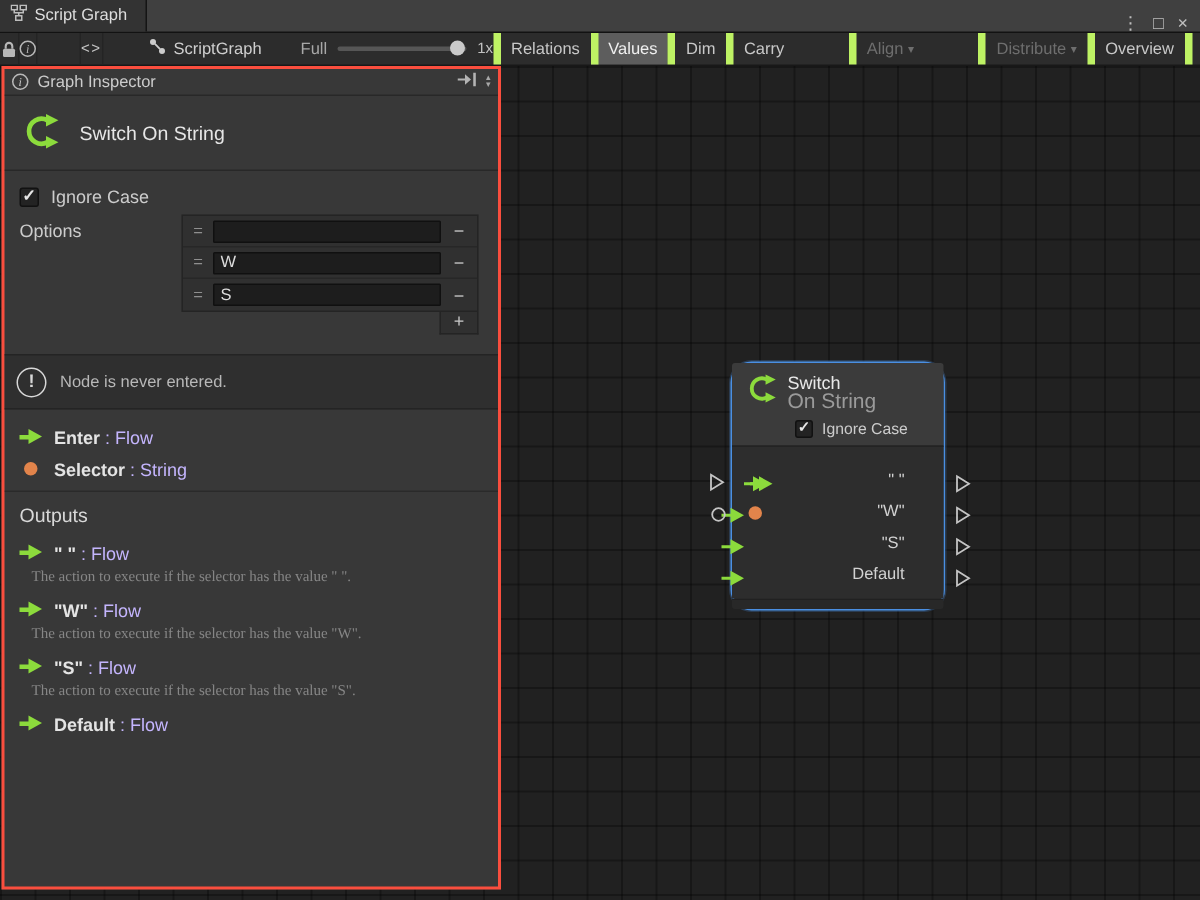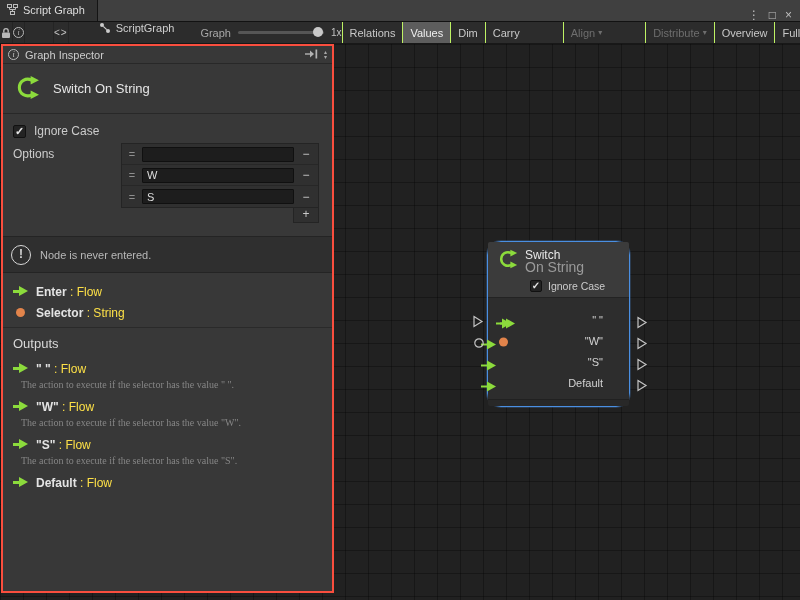--- a/index.html
+++ b/index.html
@@ -32,29 +32,29 @@
   }
   .tb-icon-btn {
     display:flex; align-items:center; justify-content:center;
     width:22px; color:#b8b8b8; border-right:1px solid #242424;
   }
   .tb-icon-btn.code { width:34px; margin-left:28px; border-left:1px solid #242424; font-size:10px; letter-spacing:1px; color:#c4c4c4; }
   .circle-i {
     width:11px; height:11px; border:1px solid #b8b8b8; border-radius:50%;
     font-size:8px; line-height:9px; text-align:center; display:inline-block; font-style:italic; font-family:"Liberation Serif", serif;
   }
-  .sg-group { display:flex; gap:5px; margin-left:30px; color:#cfcfcf; }
+  .sg-group { display:flex; align-items:center; gap:5px; margin-left:30px; color:#cfcfcf; }
   .zoom-group { display:flex; align-items:center; gap:7px; margin-left:26px; color:#a8a8a8; }
   .slider { width:86px; height:3px; background:#565656; border-radius:2px; position:relative; align-self:center; }
   .slider .knob { position:absolute; right:1px; top:-4px; width:10px; height:10px; border-radius:50%; background:#c9c9c9; }
   .zoom-value { color:#c2c2c2; font-size:10px; }
   .tb-buttons { margin-left:auto; display:flex; align-items:stretch; }
   .tb-btn {
     display:flex; align-items:center; gap:3px; padding:0 7px;
-    border-left:1px solid #bef264; color:#c8c8c8; cursor:default; white-space:nowrap;
+    border-left:5px solid #bef264; color:#c8c8c8; cursor:default; white-space:nowrap;
   }
   .tb-btn.active { background:#5d5d5d; color:#f0f0f0; }
   .tb-btn.disabled { color:#6e6e6e;margin-left:36px; }
   .chev { font-size:8px; }
 
   
   .canvas {
     position:absolute; top:44px; left:0; right:0; bottom:0;
     background-color:#212121;
     background-image:
@@ -134,21 +134,21 @@
   }
   .warn-icon {
     width:20px; height:20px; border:1.6px solid #d8d8d8; border-radius:50%;
     color:#d8d8d8; font-weight:bold; font-size:12px; line-height:17px; text-align:center; flex:none;
   }
   .warn-text { font-size:11px; color:#b8b8b8; }
   .section { padding:8px 10px 4px; }
   .section-title { font-size:13px; color:#d8d8d8; margin-bottom:7px; }
   .io-item { display:flex; align-items:center; gap:8px; height:21px; }
   .io-name { font-weight:bold; color:#e4e4e4; font-size:12px; }
-  .io-type { color:#fde047; font-size:12px;text-align:center; }
+  .io-type { color:#c4b5fd; font-size:12px;text-align:center; }
   .io-desc { margin:0 0 5px 8px; font-size:10px; color:#868686; line-height:12px;font-family:Liberation Serif, serif; }
   .divider { height:1px; background:#2a2a2a; }
 </style>
 </head>
 <body>
 
 <div class="titlebar">
   <div class="tab">
     <span>
       <svg width="11" height="11" viewBox="0 0 11 11" fill="none" stroke="#bdbdbd" stroke-width="1">
@@ -186,21 +186,21 @@
       <svg width="12" height="12" viewBox="0 0 12 12">
         <circle cx="3" cy="3" r="2" fill="#cccccc"></circle>
           <circle cx="9" cy="9" r="2" fill="#cccccc"></circle>
         <path d="M4.3 4.3 L7.7 7.7" stroke="#cccccc" stroke-width="1.2"></path>
       </svg>
     </span>
     <span>ScriptGraph</span>
   </div>
 
   <div class="zoom-group">
-    <span>Graph</span>
+    <span>Full</span>
     <div class="slider">
       <div class="knob"></div>
     </div>
     <span class="zoom-value">1x</span>
   </div>
 
   <div class="tb-buttons">
     <div class="tb-btn">
         <span>Relations</span>
       </div>

